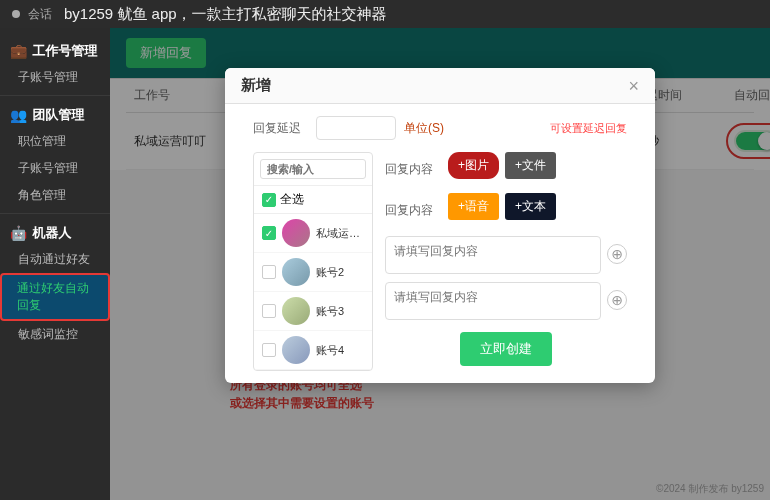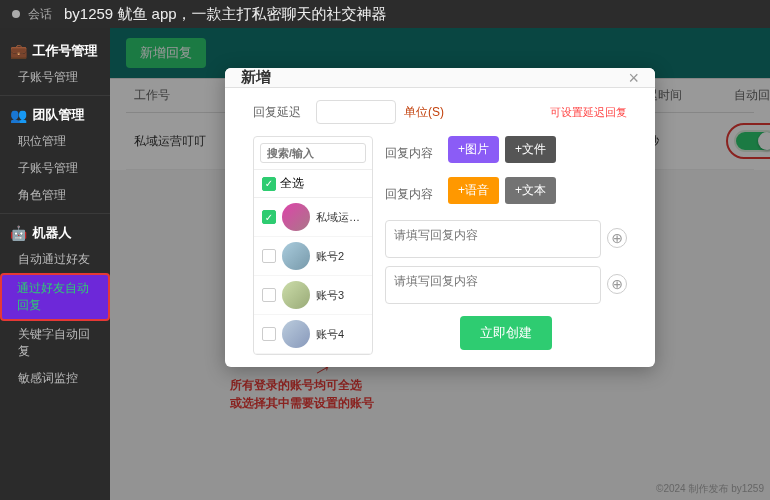--- a/index.html
+++ b/index.html
@@ -61,21 +61,21 @@
       margin-right: 5px;
       font-size: 14px;
     }
     .sidebar-item {
       padding: 5px 10px 5px 18px;
       cursor: pointer;
       font-size: 12px;
       color: #bbb;
     }
     .sidebar-item.active {
-      background: #6d28d9;
+      background: #0c4a6e;
       color: #2ecc71;
       border-left: 3px solid #2ecc71;
       padding-left: 15px;
     }
     .sidebar-divider { height: 1px; background: #3a3a3a; margin: 4px 0; }
 
     
     .content {
       flex: 1;
       background: #f5f5f5;
@@ -187,21 +187,21 @@
       border-radius: 6px;
       width: 430px;
       max-height: 420px;
       overflow: hidden;
       box-shadow: 0 4px 20px rgba(0,0,0,0.3);
     }
     .modal-header {
       display: flex;
       align-items: center;
       justify-content: space-between;
-      padding: 0 16px;
+      padding: 8px 16px;
       border-bottom: 1px solid #e0e0e0;
       background: #fafafa;
     }
     .modal-title { font-size: 15px; font-weight: bold; color: #333; }
     .modal-close {
       cursor: pointer;
       color: #999;
       font-size: 18px;
       line-height: 1;
     }
@@ -221,24 +221,24 @@
       border: 1px solid #ddd;
       border-radius: 4px;
       padding: 4px 8px;
       width: 80px;
       font-size: 12px;
     }
     .unit-label { color: #c2410c; font-size: 12px; }
 
     
     .btn-orange {
-      background: #8b5cf6;
+      background: #b91c1c;
       color: #fff;
       border: none;
-      border-radius: 4px;
+      border-radius: 11px;
       padding: 5px 10px;
       cursor: pointer;
       font-size: 12px;
       font-family: inherit;
     }
     .btn-dark {
       background: #555;
       color: #fff;
       border: none;
       border-radius: 3px;
@@ -251,21 +251,21 @@
       background: #ff9800;
       color: #fff;
       border: none;
       border-radius: 3px;
       padding: 5px 10px;
       cursor: pointer;
       font-size: 12px;
       font-family: inherit;
     }
     .btn-text {
-      background: #737373;
+      background: #0f172a;
       color: #fff;
       border: none;
       border-radius: 3px;
       padding: 5px 10px;
       cursor: pointer;
       font-size: 12px;
       font-family: inherit;
     }
 
     
@@ -439,21 +439,20 @@
     <div class="sidebar-item">子账号管理</div>
     <div class="sidebar-item">角色管理</div>
     <div class="sidebar-divider"></div>
 
     <div class="sidebar-section-title">
       <span class="icon">🤖</span>
       <span>机器人</span>
     </div>
     <div class="sidebar-item">自动通过好友</div>
     <div class="sidebar-item active highlight-red">通过好友自动回复</div>
-    <div class="sidebar-item">关键字自动回复</div>
     <div class="sidebar-item">敏感词监控</div>
   </div>
 
   <div class="content">
 
     <div class="content-header">
       <button class="btn-new">新增回复</button>
     </div>
 
     <div class="table-area">

